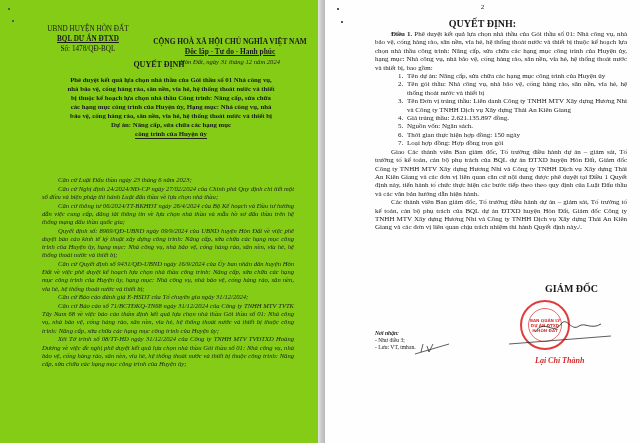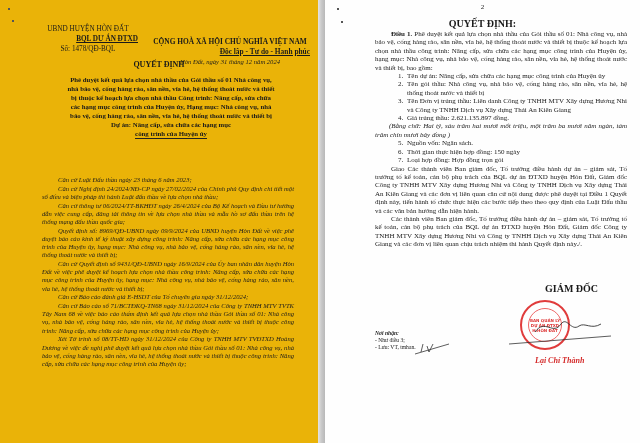--- a/index.html
+++ b/index.html
@@ -5,28 +5,28 @@
   html, body { margin:0; padding:0; }
   body {
     width:640px; height:443px; overflow:hidden; background:#dcdcdc;
     font-family:"Liberation Serif","DejaVu Serif",serif; color:#1a1a1a;
     position:relative;
   }
   .page {
     position:absolute; top:0; height:443px; background:#fdfdfd; overflow:hidden;
     box-sizing:border-box;
   }
-  #page1 { left:0; width:318px; background:#eab308; }
+  #page1 { left:0; width:318px; background:#84cc16; }
   #page2 { left:325px; width:315px; background:#fefefe; }
   .sep { position:absolute; left:318px; top:0; width:7px; height:443px; background:linear-gradient(to right,#e4e4e4,#c9c9c9,#b8b8b8); }
 
   .abs { position:absolute; }
   .b { font-weight:bold; }
   .i { font-style:italic; }
-  .u { text-decoration:underline;text-align:right; }
+  .u { text-decoration:underline; }
 
   
   .hdr-left { left:38px; top:24px; width:100px; font-size:7.2px; line-height:10px; text-align:center; }
   .hdr-right { left:150px; top:25px; width:160px; font-size:7.4px; line-height:10px; text-align:center;margin-top:12px; }
   .title1 { left:0; width:318px; top:60px; font-size:8px; text-align:center; font-weight:bold; }
   .summary { left:66px; width:210px; top:75px; font-size:6.8px; line-height:9px; text-align:center; font-weight:bold; }
   .director { left:0; width:318px; top:150px; font-size:7.6px; line-height:10px; text-align:center; font-weight:bold; }
   .p1body { left:42px; width:252px; top:176px; font-size:6.6px; line-height:8.2px; font-style:italic; text-align:justify; }
   .p1body p { margin:0 0 0.5px 0; text-indent:16px; }
 
@@ -94,21 +94,20 @@
   <div class="abs title2">QUYẾT ĐỊNH:</div>
 
   <div class="abs p2body">
     <p><span class="b">Điều 1.</span><span> Phê duyệt kết quả lựa chọn nhà thầu của Gói thầu số 01: Nhà công vụ, nhà bảo vệ, cổng hàng rào, sân nền, vỉa hè, hệ thống thoát nước và thiết bị thuộc kế hoạch lựa chọn nhà thầu công trình: Nâng cấp, sửa chữa các hạng mục công trình của Huyện ủy, hạng mục: Nhà công vụ, nhà bảo vệ, cổng hàng rào, sân nền, vỉa hè, hệ thống thoát nước và thiết bị, bao gồm:</span></p>
     <ol>
       <li>Tên dự án: Nâng cấp, sửa chữa các hạng mục công trình của Huyện ủy</li>
       <li>Tên gói thầu: Nhà công vụ, nhà bảo vệ, cổng hàng rào, sân nền, vỉa hè, hệ thống thoát nước và thiết bị</li>
       <li>Tên Đơn vị trúng thầu: Liên danh Công ty TNHH MTV Xây dựng Hương Nhi và Công ty TNHH Dịch vụ Xây dựng Thái An Kiên Giang</li>
       <li>Giá trúng thầu: 2.621.135.897 đồng.</li>
     </ol>
-    <p class="note">(Bằng chữ: Hai tỷ, sáu trăm hai mươi mốt triệu, một trăm ba mươi năm ngàn, tám trăm chín mươi bảy đồng )</p>
     <ol start="5">
       <li>Nguồn vốn: Ngân sách.</li>
       <li>Thời gian thực hiện hợp đồng: 150 ngày</li>
       <li>Loại hợp đồng: Hợp đồng trọn gói</li>
     </ol>
     <p>Giao Các thành viên Ban giám đốc, Tổ trưởng điều hành dự án – giám sát, Tổ trưởng tổ kế toán, cán bộ phụ trách của BQL dự án ĐTXD huyện Hòn Đất, Giám đốc Công ty TNHH MTV Xây dựng Hương Nhi và Công ty TNHH Dịch vụ Xây dựng Thái An Kiên Giang và các đơn vị liên quan căn cứ nội dung được phê duyệt tại Điều 1 Quyết định này, tiến hành tổ chức thực hiện các bước tiếp theo theo quy định của Luật Đấu thầu và các văn bản hướng dẫn hiện hành.</p>
     <p>Các thành viên Ban giám đốc, Tổ trưởng điều hành dự án – giám sát, Tổ trưởng tổ kế toán, cán bộ phụ trách của BQL dự án ĐTXD huyện Hòn Đất, Giám đốc Công ty TNHH MTV Xây dựng Hương Nhi và Công ty TNHH Dịch vụ Xây dựng Thái An Kiên Giang và các đơn vị liên quan chịu trách nhiệm thi hành Quyết định này./.</p>
   </div>
 
   <div class="abs recv">

